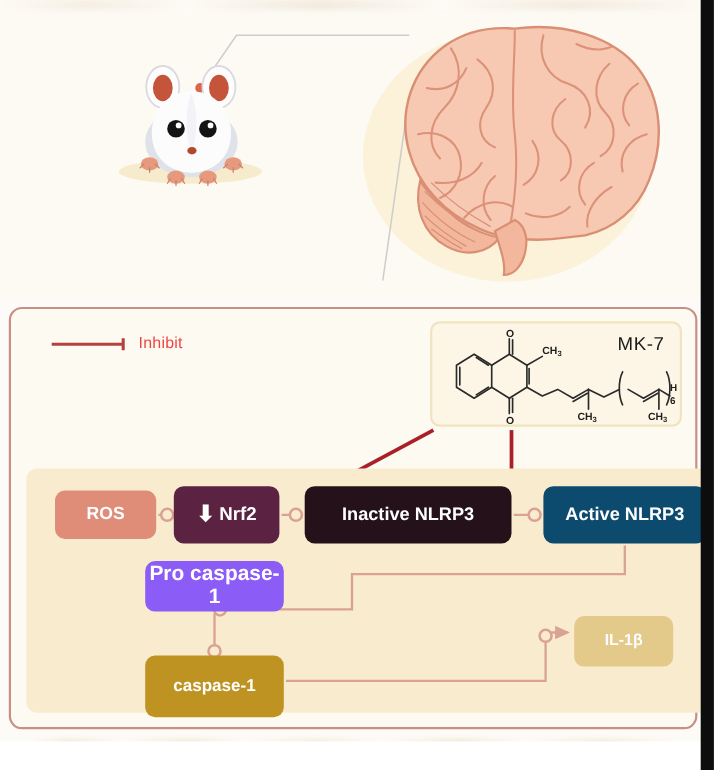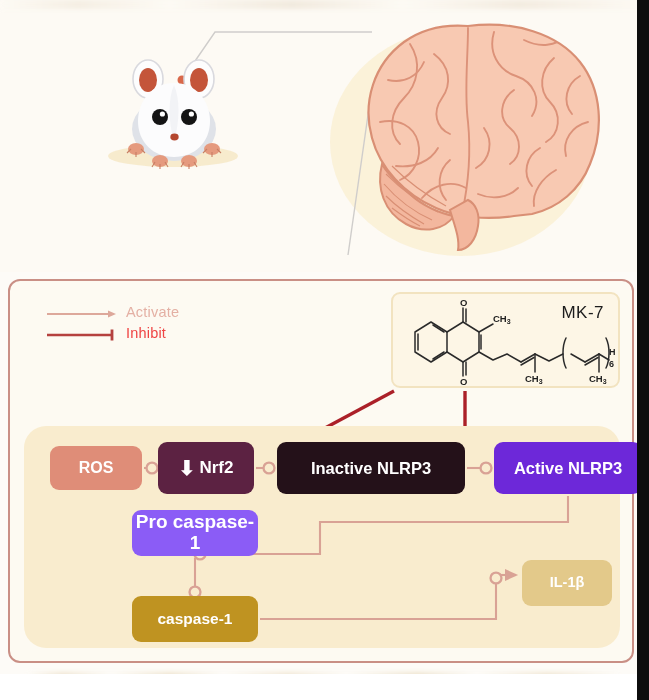--- a/index.html
+++ b/index.html
@@ -43,31 +43,31 @@
   .leg-label.act{color:#e4b0a4;}
   .leg-label.inh{color:#ef4444;font-weight:400;}
 
   
   .mk7{position:absolute;left:381px;top:11px;width:229px;height:96px;
     background:#fdf6e6;border:2px solid #f2e3c0;border-radius:9px;box-sizing:border-box;}
   .mk7-label{position:absolute;right:14px;top:9px;font-size:17px;font-weight:normal;color:#1c1c1c;letter-spacing:.5px;}
 
   
   .pathway{position:absolute;left:14px;top:145px;width:596px;height:222px;
-    background:#f9ecce;border-radius:22px;}
+    background:#f9ecce;border-radius:10px;padding-left:29px;}
 
   
   .node{position:absolute;border-radius:9px;display:flex;align-items:center;justify-content:center;
     color:#ffffff;font-weight:bold;box-sizing:border-box;text-align:center;line-height:1.1;}
   .n-ros      {left:26px;  top:20px;  width:92px;  height:44px; background:#df8d78; font-size:16px;}
   .n-nrf2     {left:134px; top:16px;  width:96px;  height:52px; background:#5c2242; font-size:17px;}
   .n-inact    {left:253px; top:16px;  width:188px; height:52px; background:#241119; font-size:16.5px;}
-  .n-act      {left:470px; top:16px;  width:148px; height:52px; background:#6d28d9; font-size:16.5px;text-align:right;}
+  .n-act      {left:470px; top:16px;  width:148px; height:52px; background:#0c4a6e; font-size:16.5px;text-align:right;}
   .n-procasp  {left:108px; top:84px;  width:126px; height:46px; background:#8b5cf6; font-size:19px;}
-  .n-casp     {left:108px; top:170px; width:126px; height:46px; background:#bf9321; font-size:15.5px;}
+  .n-casp     {left:108px; top:170px; width:126px; height:56px; background:#bf9321; font-size:15.5px;}
   .n-proil    {left:379px; top:126px; width:96px;  height:46px; background:#e6cf92; font-size:14.5px;}
   .n-il       {left:498px; top:134px; width:90px;  height:46px; background:#e3c98a; font-size:14.5px;}
   .arrow-down-glyph{font-size:20px;margin-right:4px;line-height:1;}
 
   .caption{position:absolute;left:28px;top:672px;width:590px;height:12px;
     background:linear-gradient(90deg,#fdfbf7 0%,#f0e6d2 6%,#fdfbf7 14%,#efe5cf 24%,#fdfbf7 33%,#f2e8d5 44%,#fdfbf7 54%,#eee4ce 66%,#fdfbf7 76%,#f1e7d3 88%,#fdfbf7 100%);
     filter:blur(2.2px);opacity:.95;}
 </style>
 </head>
 <body>
@@ -174,29 +174,20 @@
       </svg>
     </div>
   </div>
 
   <div class="frame">
 
     <div class="legend">
       <div class="legend-row">
         <span class="leg-line">
           <svg viewBox="0 0 72 12" style="width:72px;height:12px;">
-            <line x1="1" y1="6" x2="62" y2="6" stroke="#dda89b" stroke-width="2"></line>
-            <path d="M62 2.5 L70 6 L62 9.5 Z" fill="#dda89b"></path>
-          </svg>
-        </span>
-        <span class="leg-label act">Activate</span>
-      </div>
-      <div class="legend-row">
-        <span class="leg-line">
-          <svg viewBox="0 0 72 12" style="width:72px;height:12px;">
             <line x1="1" y1="6" x2="66" y2="6" stroke="#b5413f" stroke-width="2.6"></line>
             <line x1="66" y1="0.5" x2="66" y2="11.5" stroke="#b5413f" stroke-width="2.8"></line>
           </svg>
         </span>
         <span class="leg-label inh">Inhibit</span>
       </div>
     </div>
 
     <div class="mk7">
       <span class="mk7-label">MK-7</span>

